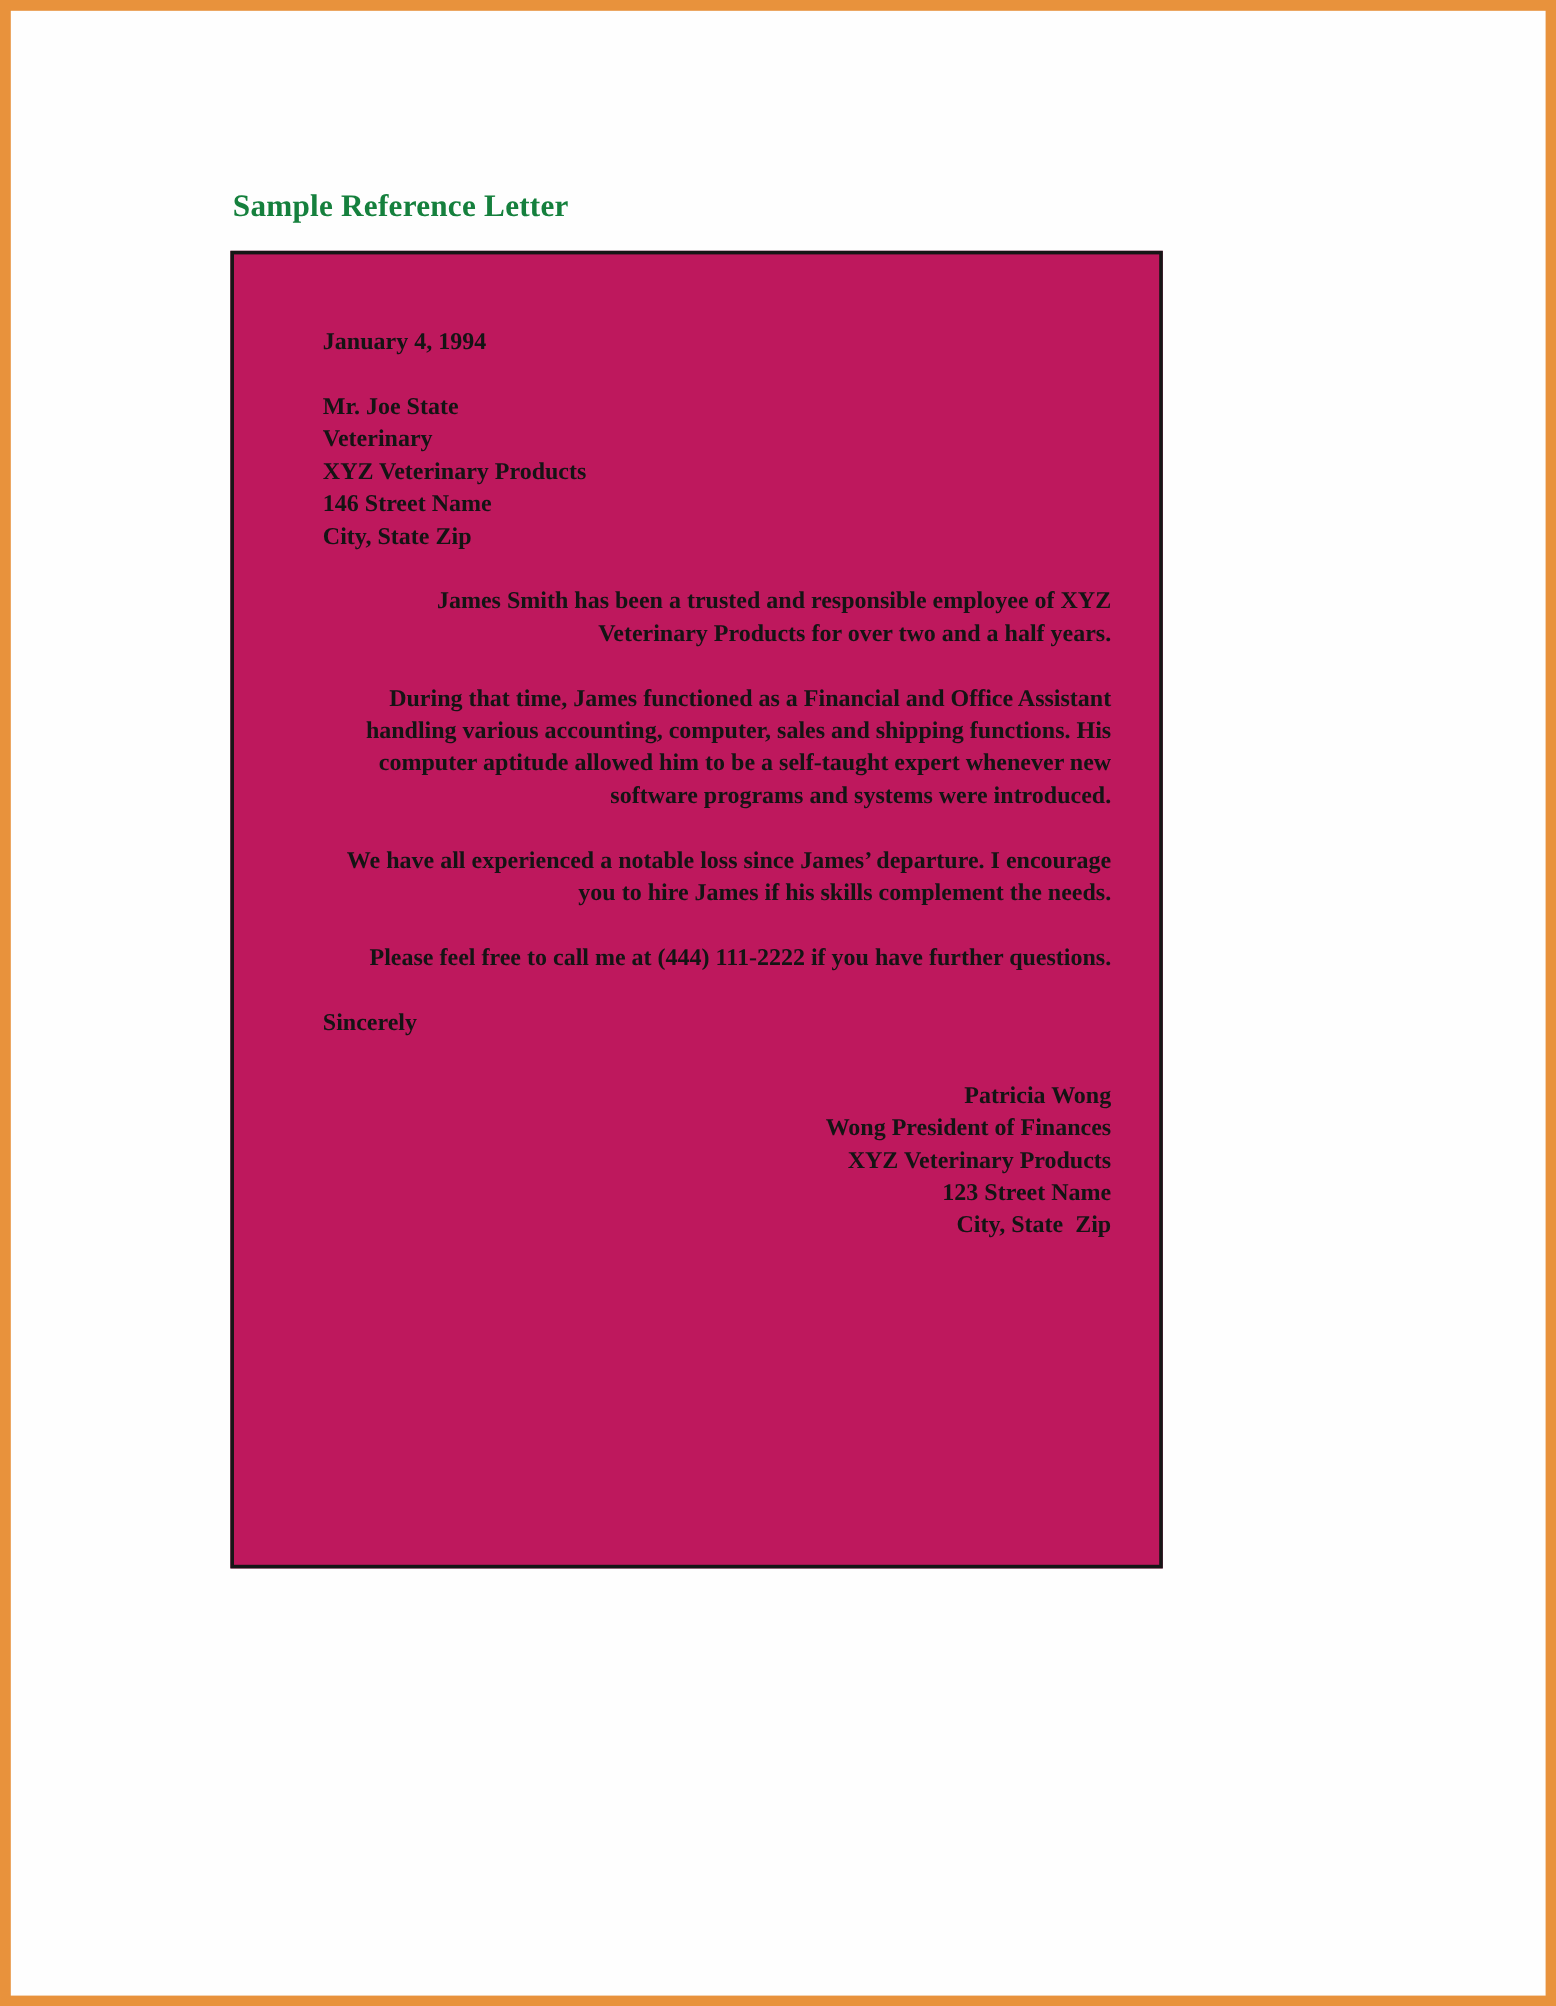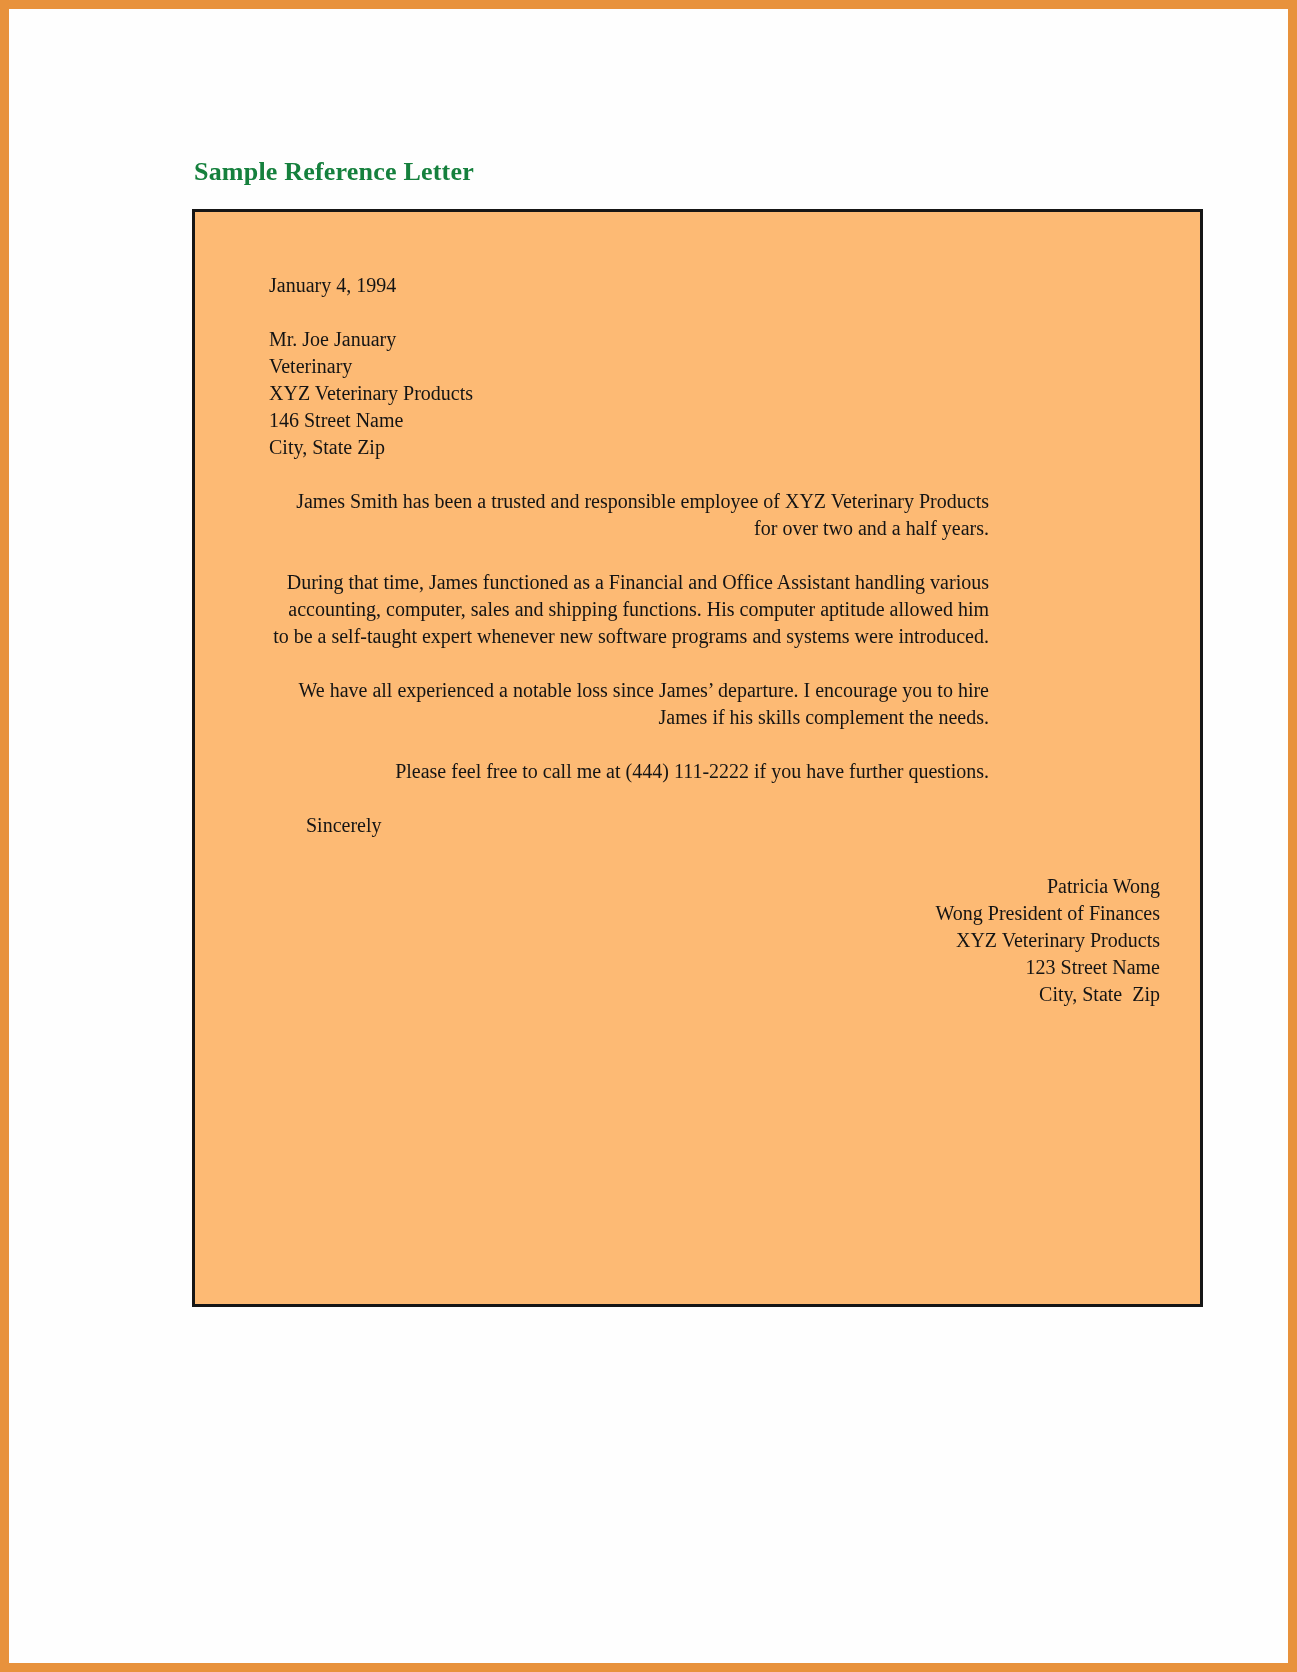--- a/index.html
+++ b/index.html
@@ -24,27 +24,28 @@
     margin: 0;
     font-size: 26px;
     font-weight: bold;
     letter-spacing: 0.2px;
     color: #15803d;
   }
   .letter-box {
     position: absolute;
     left: 183px;
     top: 200px;
-    width: 1011px;
+    width: 777px;
     height: 1098px;
     box-sizing: border-box;
     border: 3px solid #161616;
-    background: #fdba74;
+    background: #be185d;
     padding: 60px 40px 0 74px;
     overflow: hidden;
+    font-weight: bold;
   }
   .line {
     margin: 0;
     font-size: 20px;
     line-height: 27px;
     white-space: pre-wrap;
   }
   .para {
     margin: 27px 0 0 0;
     font-size: 20px;
@@ -54,40 +55,39 @@
     text-align: right;
   }
   .date-line {
     margin-bottom: 27px;
   }
   .salutation {
     margin-top: 52px;
   }
   .closing {
     margin-top: 27px;
-    margin-left: 37px;
   }
   .signature-block {
     margin-top: 34px;
     text-align: right;
   }
 </style>
 </head>
 <body>
 
 <div class="frame">
 
   <h1 class="doc-title">Sample Reference Letter</h1>
 
   <div class="letter-box">
 
     <p class="line date-line">January 4, 1994</p>
 
     <div class="address-block">
-      <p class="line">Mr. Joe January</p>
+      <p class="line">Mr. Joe State</p>
       <p class="line">Veterinary</p>
       <p class="line">XYZ Veterinary Products</p>
       <p class="line">146 Street Name</p>
       <p class="line">City, State Zip</p>
     </div>
 
 
     <p class="para">James Smith has been a trusted and responsible employee of XYZ Veterinary Products for over two and a half years.</p>
     <p class="para">During that time, James functioned as a Financial and Office Assistant handling various accounting, computer, sales and shipping functions. His computer aptitude allowed him to be a self-taught expert whenever new software programs and systems were introduced.</p>
     <p class="para">We have all experienced a notable loss since James’ departure. I encourage you to hire James if his skills complement the needs.</p>

